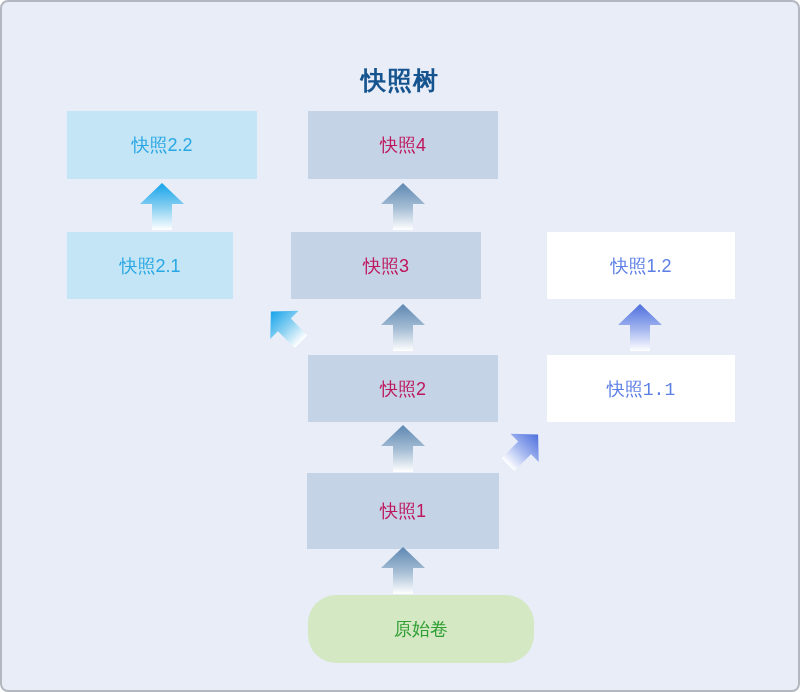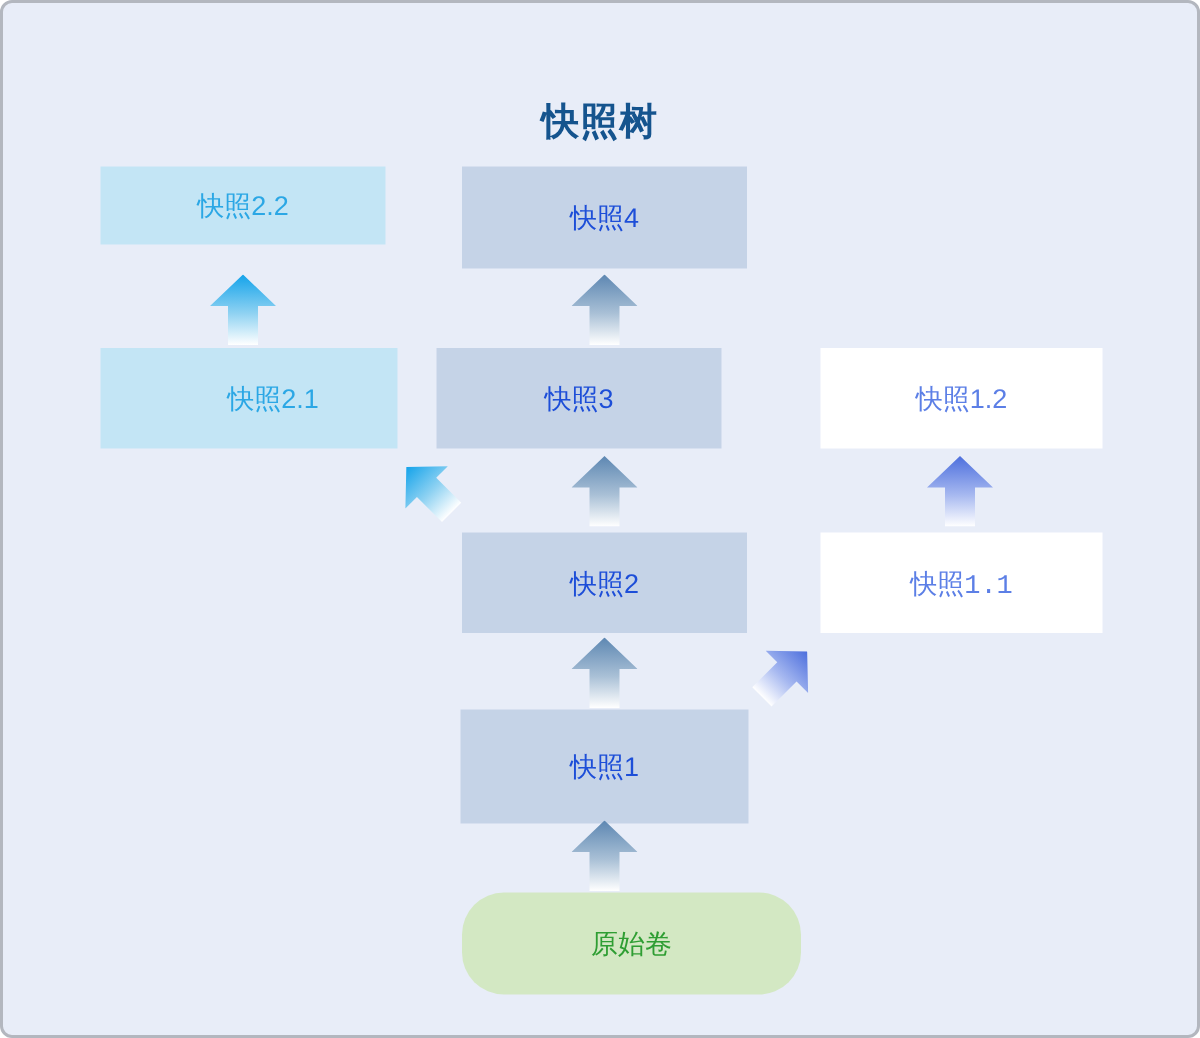--- a/index.html
+++ b/index.html
@@ -23,28 +23,28 @@
     letter-spacing:1px;
     margin-top:36px;
   }
   .node{
     position:absolute;
     display:flex;
     align-items:center;
     justify-content:center;
     font-size:18px;
   }
-  .steel{background:#c5d3e7;color:#1d4ed8;}
+  .steel{background:#c5d3e7;color:#be185d;}
   .cyan{background:#c3e5f5;color:#2ba7e5;}
   .periwinkle{background:#ffffff;color:#5c7fe6;}
   .green{background:#d3e8c3;color:#2f9e33;}
 
-  .pos-s22{left:65px;top:109px;width:190px;height:52px;}
+  .pos-s22{left:65px;top:109px;width:190px;height:68px;}
   .pos-s4 {left:306px;top:109px;width:190px;height:68px;}
-  .pos-s21{left:65px;top:230px;width:166px;height:67px;padding-left:32px;}
+  .pos-s21{left:65px;top:230px;width:166px;height:67px;}
   .pos-s3 {left:289px;top:230px;width:190px;height:67px;}
   .pos-s12{left:545px;top:230px;width:188px;height:67px;}
   .pos-s2 {left:306px;top:353px;width:190px;height:67px;}
   .pos-s11{left:545px;top:353px;width:188px;height:67px;font-family:Liberation Mono, monospace;}
   .pos-s1 {left:305px;top:471px;width:192px;height:76px;}
   .pos-ov {left:306px;top:593px;width:226px;height:68px;border-radius:28px;}
 
   .arrow{position:absolute;width:44px;height:47px;}
   .a-steel-1{left:379px;top:545px;}
   .a-steel-2{left:379px;top:423px;}

